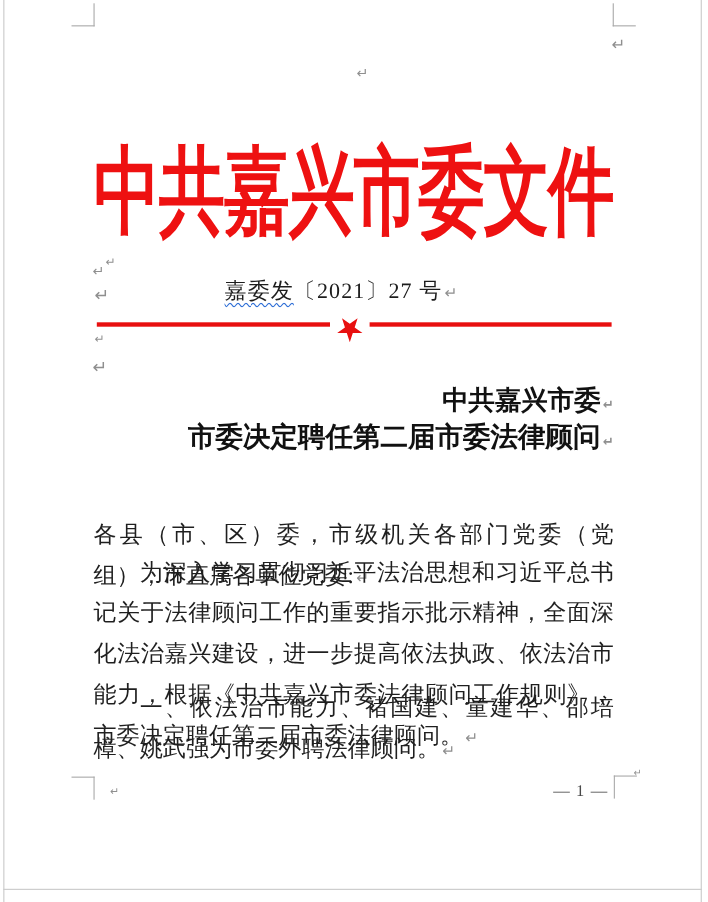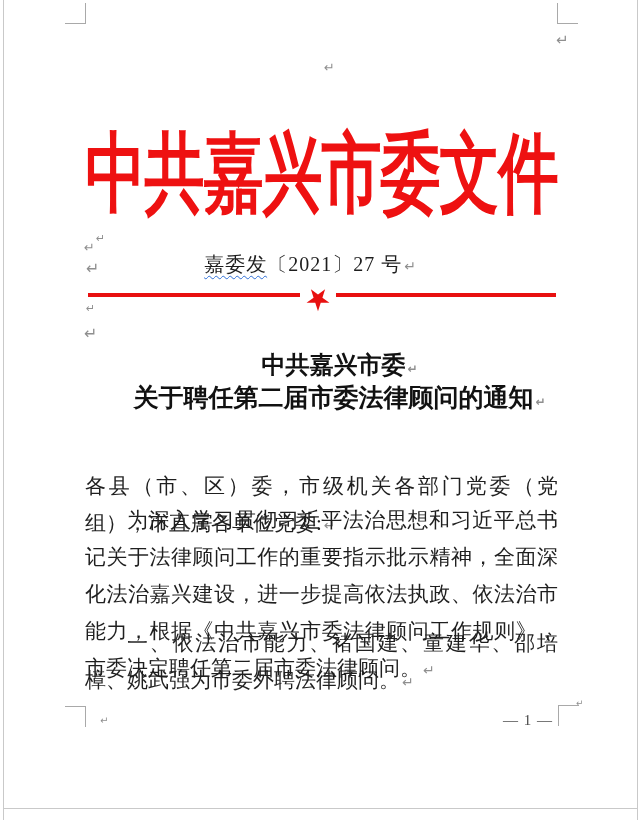--- a/index.html
+++ b/index.html
@@ -41,21 +41,21 @@
     text-decoration-thickness:1px;
     text-underline-offset:4px;
   }
   
   .rule-seg{position:absolute;top:293px;height:4px;background:#e81010;}
   #rule-left{left:88px;width:212px;}
   #rule-right{left:336px;width:220px;}
   #rule-star{position:absolute;left:302px;top:287px;width:32px;height:26px;}
   
   .doc-title{
-    position:absolute;left:103px;width:473px;text-align:center;color:#111111;
+    position:absolute;left:85px;width:473px;text-align:right;color:#111111;
     font-weight:bold;white-space:nowrap;
   }
   #doc-title-1{top:350px;font-size:24px;line-height:30px;}
   #doc-title-2{top:382px;font-size:25px;line-height:30px;}
   
   .body-par{
     position:absolute;left:85px;width:473px;
     font-size:21px;line-height:37px;color:#1f1f1f;
     font-family:"Liberation Serif",serif;
     text-align:justify;word-break:break-all;
@@ -97,21 +97,21 @@
 
   <div id="doc-number"><span class="squiggle">嘉委发</span><span>〔2021〕27 号</span><span class="pmark-inline">↵</span></div>
 
   <div class="rule-seg" id="rule-left"></div>
   <div class="rule-seg" id="rule-right"></div>
   <svg id="rule-star" viewBox="0 0 30 28" xmlns="http://www.w3.org/2000/svg">
     <polygon fill="#e81010" points="15,26 12.06,17.05 2.64,17.02 10.24,11.45 7.36,2.48 15,8 22.64,2.48 19.76,11.45 27.36,17.02 17.94,17.05"></polygon>
   </svg>
 
   <div class="doc-title" id="doc-title-1"><span>中共嘉兴市委</span><span class="pmark-inline" style="font-size:12px;">↵</span></div>
-  <div class="doc-title" id="doc-title-2"><span>关于聘任第二届市委法律顾问的通知</span><span class="pmark-inline" style="font-size:12px;">↵</span></div>
+  <div class="doc-title" id="doc-title-2"><span>市委决定聘任第二届市委法律顾问</span><span class="pmark-inline" style="font-size:12px;">↵</span></div>
 
   <div class="body-par" id="par-1"><span>各县（市、区）委，市级机关各部门党委（党组），市直属各单位党委:</span><span class="pmark-inline">↵</span></div>
   <div class="body-par" id="par-2"><span>为深入学习贯彻习近平法治思想和习近平总书记关于法律顾问工作的重要指示批示精神，全面深化法治嘉兴建设，进一步提高依法执政、依法治市能力，根据《中共嘉兴市委法律顾问工作规则》，市委决定聘任第二届市委法律顾问。</span><span class="pmark-inline">↵</span></div>
   <div class="body-par" id="par-3"><span>一、依法治市能力、褚国建、童建华、邵培樟、姚武强为市委外聘法律顾问。</span><span class="pmark-inline">↵</span></div>
 
   <div id="page-number">— 1 —</div>
 
 </div>
 
 </body></html>

